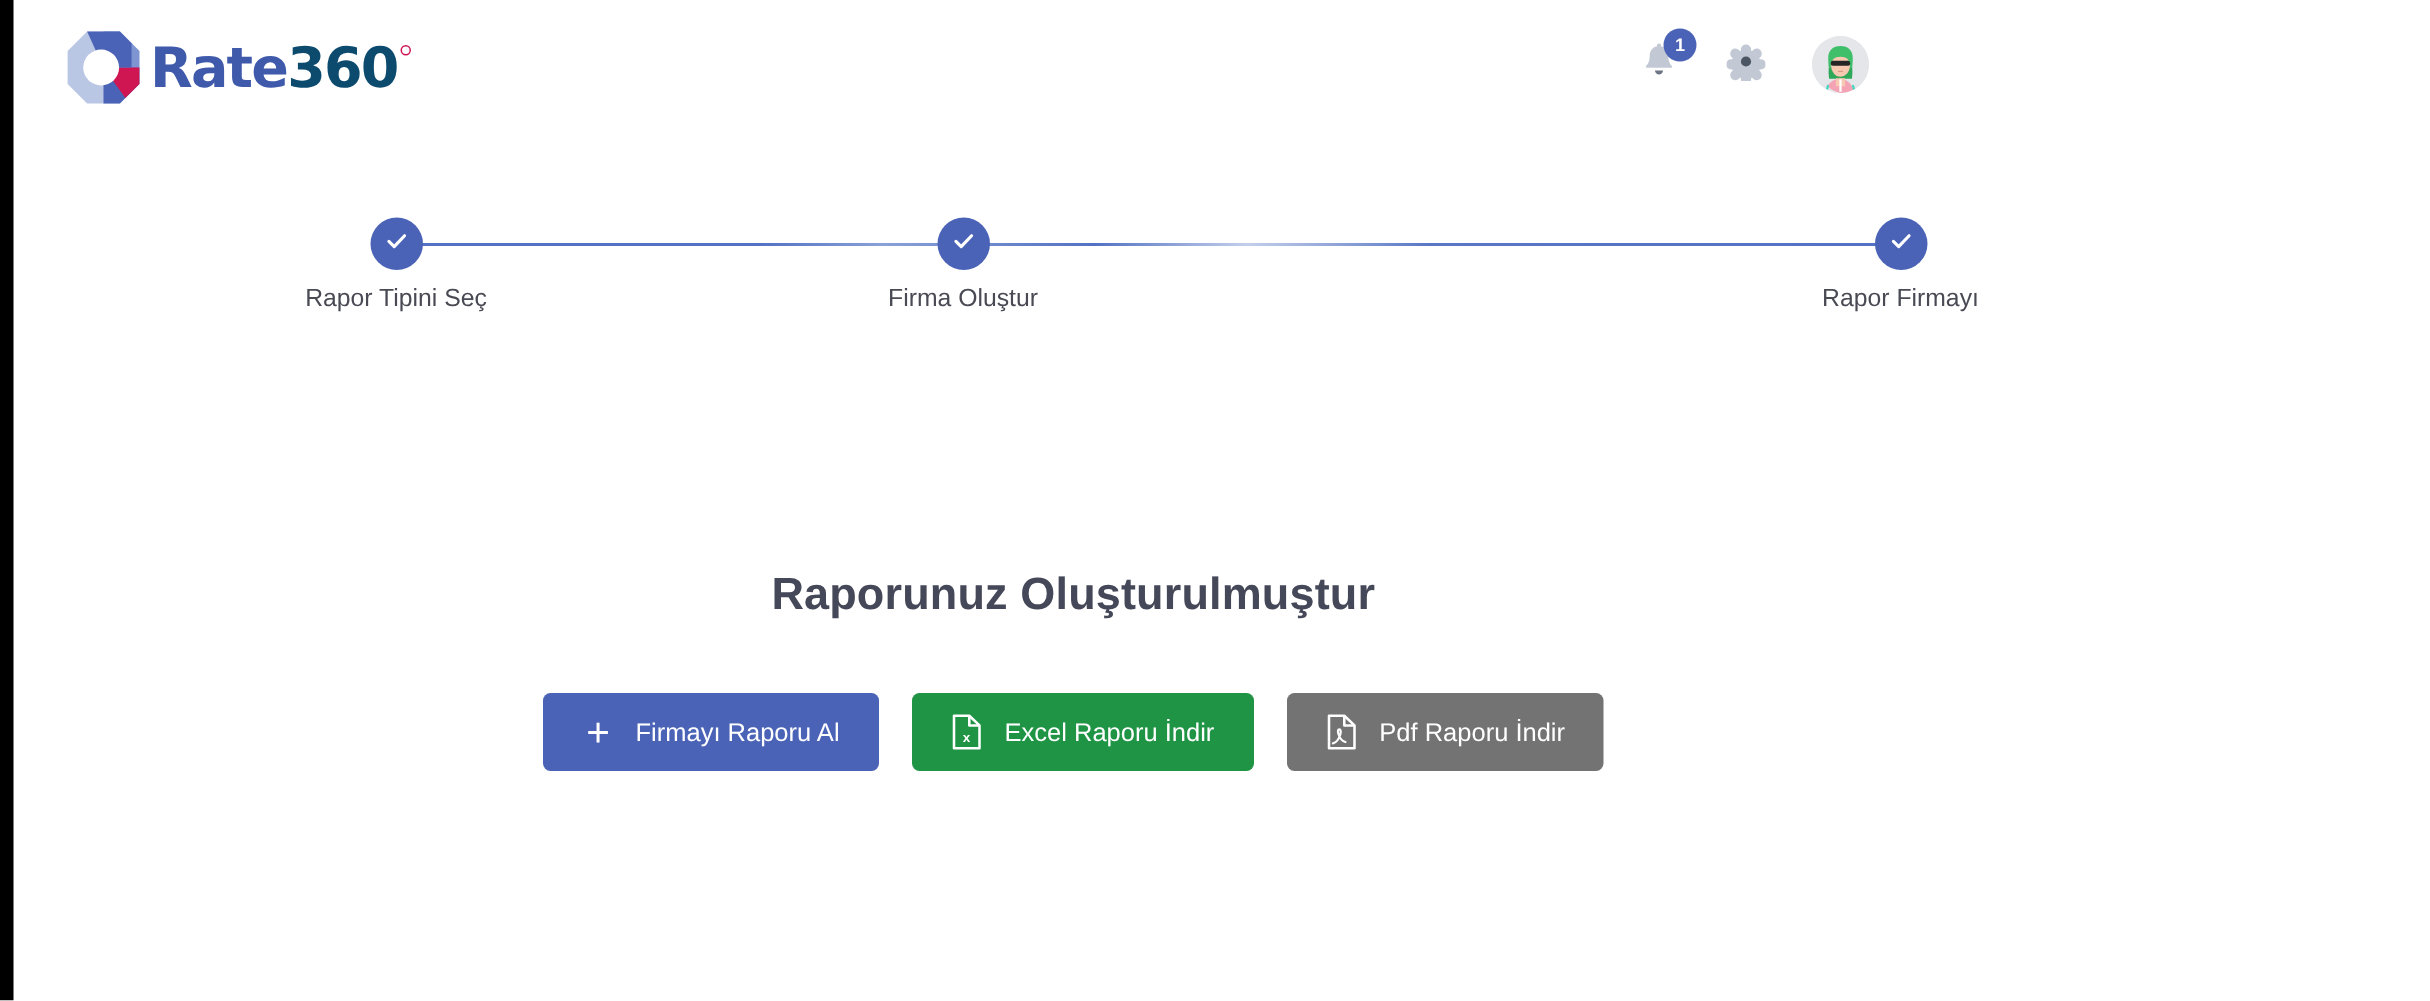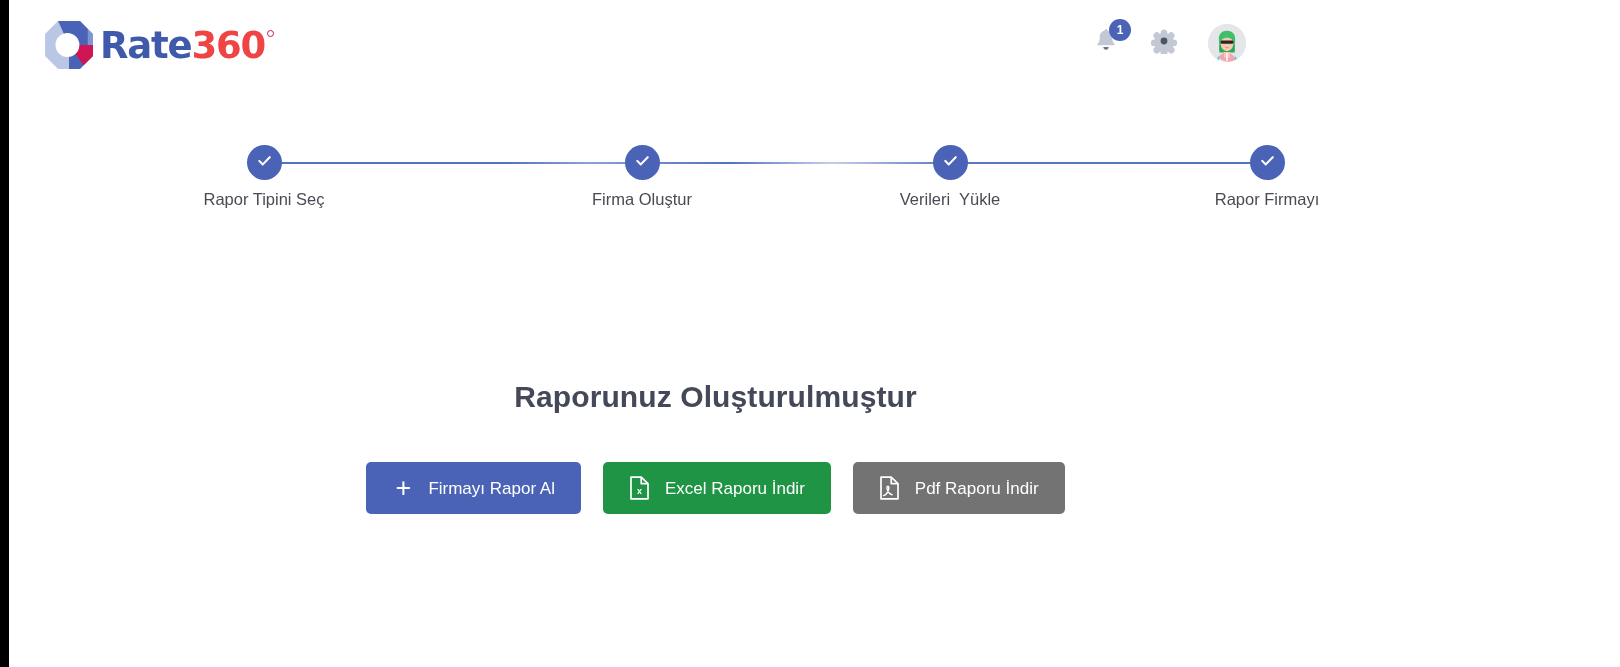--- a/index.html
+++ b/index.html
@@ -59,21 +59,21 @@
   .brand-word {
     display: flex;
     align-items: baseline;
     font-family: "DejaVu Sans", sans-serif;
     font-weight: 700;
     font-size: 37px;
     letter-spacing: -1.2px;
     line-height: 1;
   }
   .brand-rate { color: #3f5aab; }
-  .brand-360  { color: #ef4444; }
+  .brand-360  { color: #0c4a6e; }
   .brand-deg {
     width: 7px; height: 7px;
     border: 1.6px solid #cf1552;
     border-radius: 50%;
     align-self: flex-start;
     margin-left: 2px;
     margin-top: 3px;
   }
 
   .topbar-actions {
@@ -313,30 +313,20 @@
       <div class="step-dot">
         <span>
           <svg width="19" height="19" viewBox="0 0 20 20" aria-hidden="true">
             <path d="M4.5 10.4l3.7 3.7 7.3-7.6" stroke="#ffffff" stroke-width="2.2" stroke-linecap="round" stroke-linejoin="round" fill="none"></path>
           </svg>
         </span>
       </div>
       <div class="step-label">Firma Oluştur</div>
     </div>
 
-    <div class="step" style="left:941px;">
-      <div class="step-dot">
-        <span>
-          <svg width="19" height="19" viewBox="0 0 20 20" aria-hidden="true">
-            <path d="M4.5 10.4l3.7 3.7 7.3-7.6" stroke="#ffffff" stroke-width="2.2" stroke-linecap="round" stroke-linejoin="round" fill="none"></path>
-          </svg>
-        </span>
-      </div>
-      <div class="step-label">Verileri  Yükle</div>
-    </div>
 
     <div class="step" style="left:1258px;">
       <div class="step-dot">
         <span>
           <svg width="19" height="19" viewBox="0 0 20 20" aria-hidden="true">
             <path d="M4.5 10.4l3.7 3.7 7.3-7.6" stroke="#ffffff" stroke-width="2.2" stroke-linecap="round" stroke-linejoin="round" fill="none"></path>
           </svg>
         </span>
       </div>
       <div class="step-label">Rapor Firmayı</div>
@@ -346,21 +336,21 @@
   <main class="main">
 
     <h1 class="headline">Raporunuz Oluşturulmuştur</h1>
 
     <div class="action-row">
 
       <button class="btn btn-follow">
         <span class="btn-ico">
           <span class="plus-glyph">+</span>
         </span>
-        <span>Firmayı Rapor Al</span>
+        <span>Firmayı Raporu Al</span>
       </button>
 
       <button class="btn btn-excel">
         <span class="btn-ico">
           <svg width="21" height="24" viewBox="0 0 21 24" aria-hidden="true">
             <path d="M2 1.2h10.2L19 7.6v15.2H2z" fill="none" stroke="#ffffff" stroke-width="1.7" stroke-linejoin="round"></path>
             <path d="M12.2 1.2v6.4H19" fill="none" stroke="#ffffff" stroke-width="1.7" stroke-linejoin="round"></path>
             <text x="10.4" y="18.4" font-family="'Liberation Sans', sans-serif" font-size="9" font-weight="700" fill="#ffffff" text-anchor="middle">x</text>
           </svg>
         </span>

